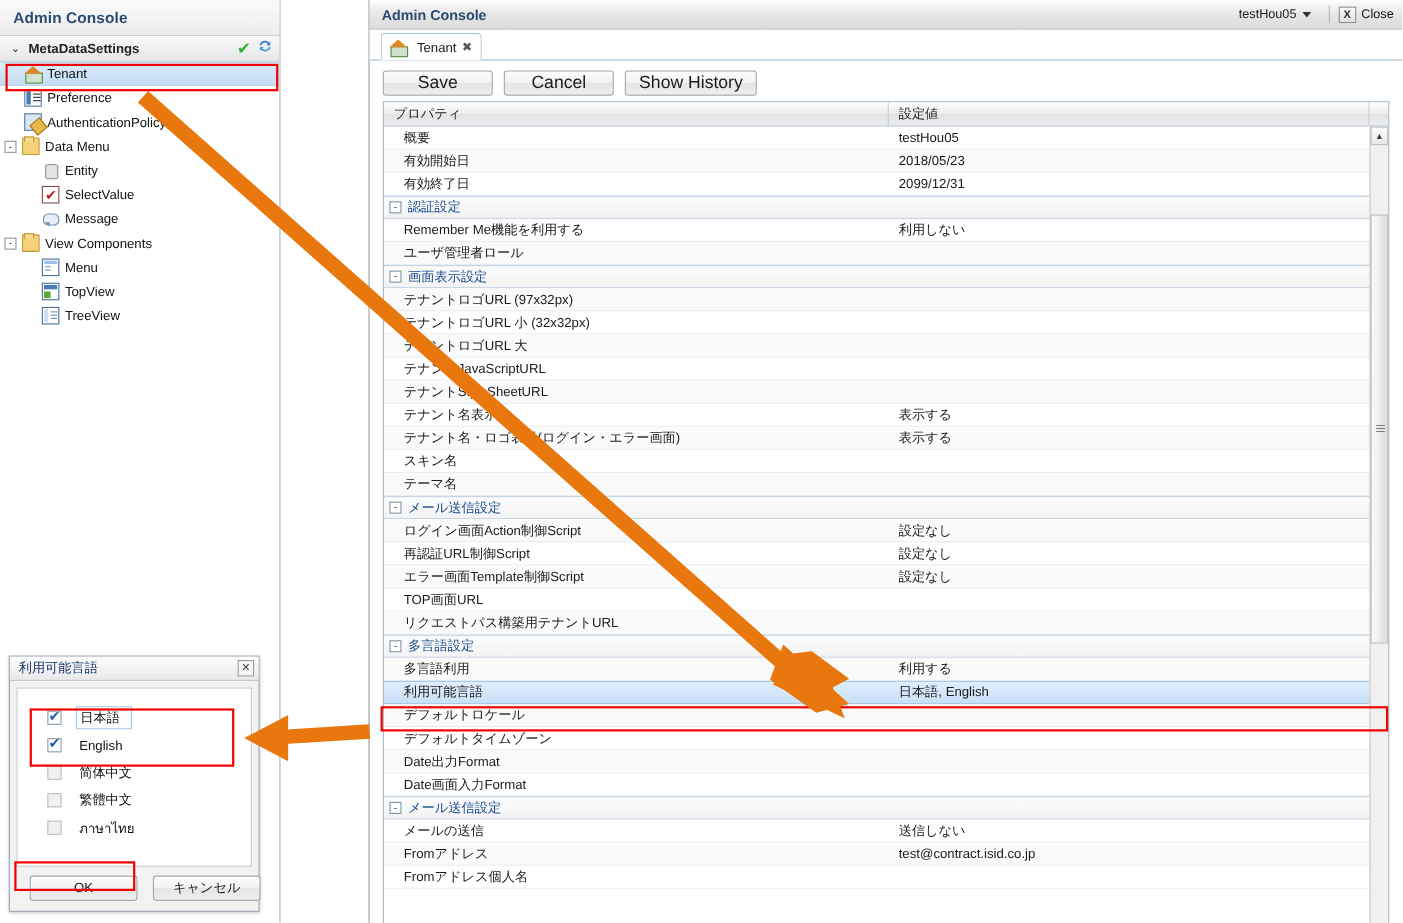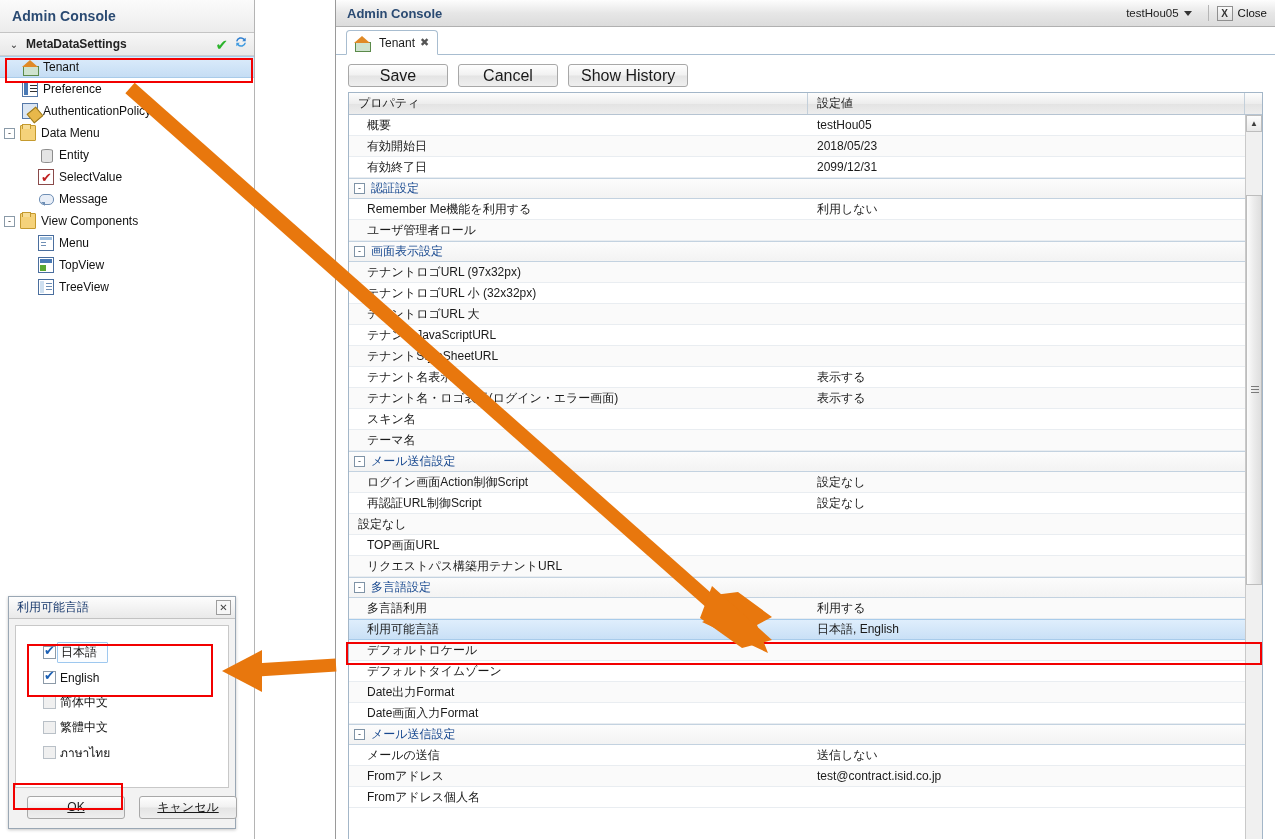--- a/index.html
+++ b/index.html
@@ -207,35 +207,35 @@
     height: 22px; display: flex; align-items: center;
     background: linear-gradient(to bottom, #fdfdfd 0%, #e9e9e9 100%);
     border-bottom: 1px solid #c2c2c2;
     padding: 0 4px 0 8px; font-size: 12px; color: #16376b;
   }
   #lang-title .t { flex: 1; }
   .dlg-x { width: 15px; height: 15px; border: 1px solid #9d9d9d; background: #f6f6f6;
            font-size: 10px; line-height: 13px; text-align: center; color: #444; }
   #lang-body { position:absolute; left:6px; right:6px; top:28px; bottom:40px;
                background: #fff; border: 1px solid #c8c8c8; padding-top: 14px; }
-  .lang-item { height: 25px; display: flex; align-items: center; padding-left: 27px; gap: 4px; font-size: 12px; color: #111; }
+  .lang-item { height: 25px; display: flex; align-items: center; padding-left: 27px; gap: 16px; font-size: 12px; color: #111; }
   .lang-item.focused { }
   .lang-item.focused .lbl {
     border: 1px solid #9ec8ef; background: #fbfdff; padding: 1px 10px 1px 3px;
     margin-left: -3px; border-radius: 1px;
   }
   .cb { width: 13px; height: 13px; border: 1px solid #8c9aa8; background: #fff;
         position: relative; flex: 0 0 auto; }
   .cb.dis { background: #f0f0f0; border-color: #b9c0c7; }
   .cb.on::after { content: "✔"; position: absolute; left: 0px; top: -4px; font-size: 13px; color: #1a5fb4; }
   #lang-foot { position: absolute; left: 0; right: 0; bottom: 6px; height: 30px;
                display: flex; align-items: center; gap: 14px; padding-left: 18px; }
   .dbtn { height: 23px; min-width: 98px; padding: 0 10px; border: 1px solid #a8a8a8; border-radius: 3px;
           background: linear-gradient(to bottom, #fefefe 0%, #f1f1f1 48%, #e4e4e4 52%, #efefef 100%);
-          font-size: 12px; color: #1a1a1a; display:flex; align-items:center; justify-content:center;text-decoration:underline; }
+          font-size: 12px; color: #1a1a1a; display:flex; align-items:center; justify-content:center; }
 
   
   #annot { position: absolute; left: 0; top: 0; width: 1275px; height: 839px; pointer-events: none; }
 </style>
 </head>
 <body>
 
 <div id="root">
 
   <div id="sidebar">
@@ -420,20 +420,21 @@
           </div>
           <div class="row alt">
             <div class="cell1">ログイン画面Action制御Script</div>
             <div class="cell2">設定なし</div>
           </div>
           <div class="row">
             <div class="cell1">再認証URL制御Script</div>
             <div class="cell2">設定なし</div>
           </div>
           <div class="row alt">
+            <div class="cell1">エラー画面Template制御Script</div>
             <div class="cell2">設定なし</div>
           </div>
           <div class="row">
             <div class="cell1">TOP画面URL</div>
             <div class="cell2"></div>
           </div>
           <div class="row alt">
             <div class="cell1">リクエストパス構築用テナントURL</div>
             <div class="cell2"></div>
           </div>

